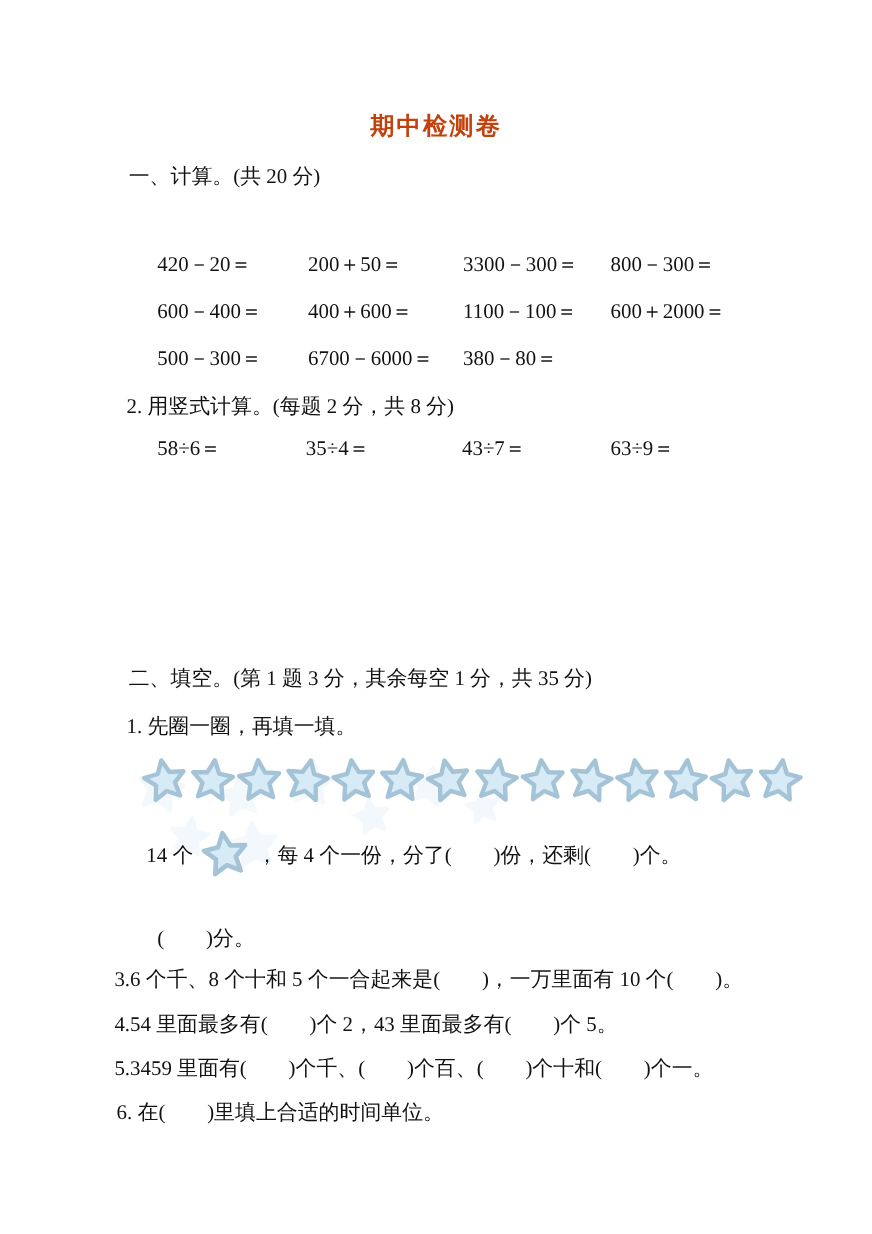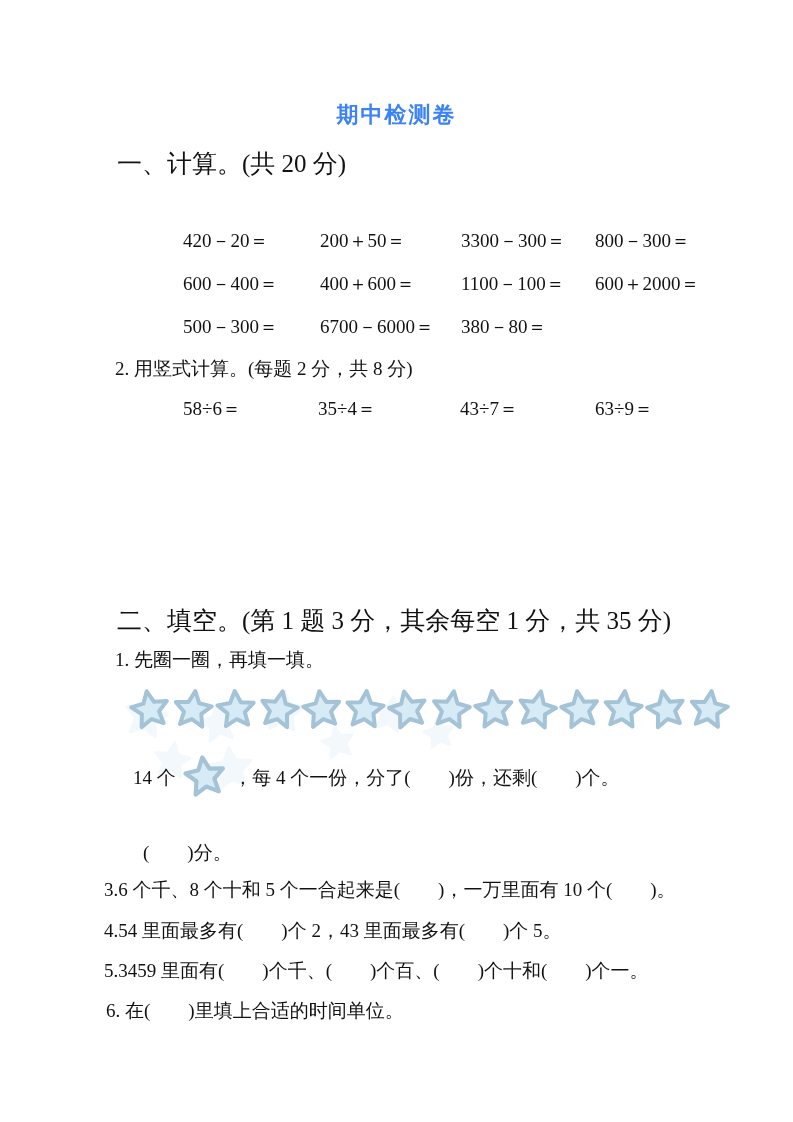--- a/index.html
+++ b/index.html
@@ -13,30 +13,30 @@
     overflow:hidden;
   }
   .abs { position:absolute; white-space:nowrap; }
   .title {
     top:100px; left:0; width:793px;
     text-align:center;
     font-family:"DejaVu Sans","Liberation Sans",sans-serif;
     font-weight:bold;
     font-size:22px;
     letter-spacing:2px;
-    color:#3b82f6;
+    color:#c2410c;
   }
-  .heading { font-size:25px; }
+  .heading { font-size:19px; }
   .calc-grid {
     display:grid;
     grid-template-columns:137px 141px 134px auto;
     row-gap:17px;
     line-height:26px;
   }
-  .calc-cell { white-space:nowrap;margin-left:40px; }
+  .calc-cell { white-space:nowrap; }
   .star-row { display:flex; z-index:2; }
   .star-row svg { margin-right:-3px; display:block; }
   .bg-stars { z-index:1; }
   .bg-star { position:absolute; }
   .caption { z-index:3; }
   .inline-star { display:inline-block; }
   .inline-star svg { vertical-align:-16px; }
 </style>
 </head>
 <body>

